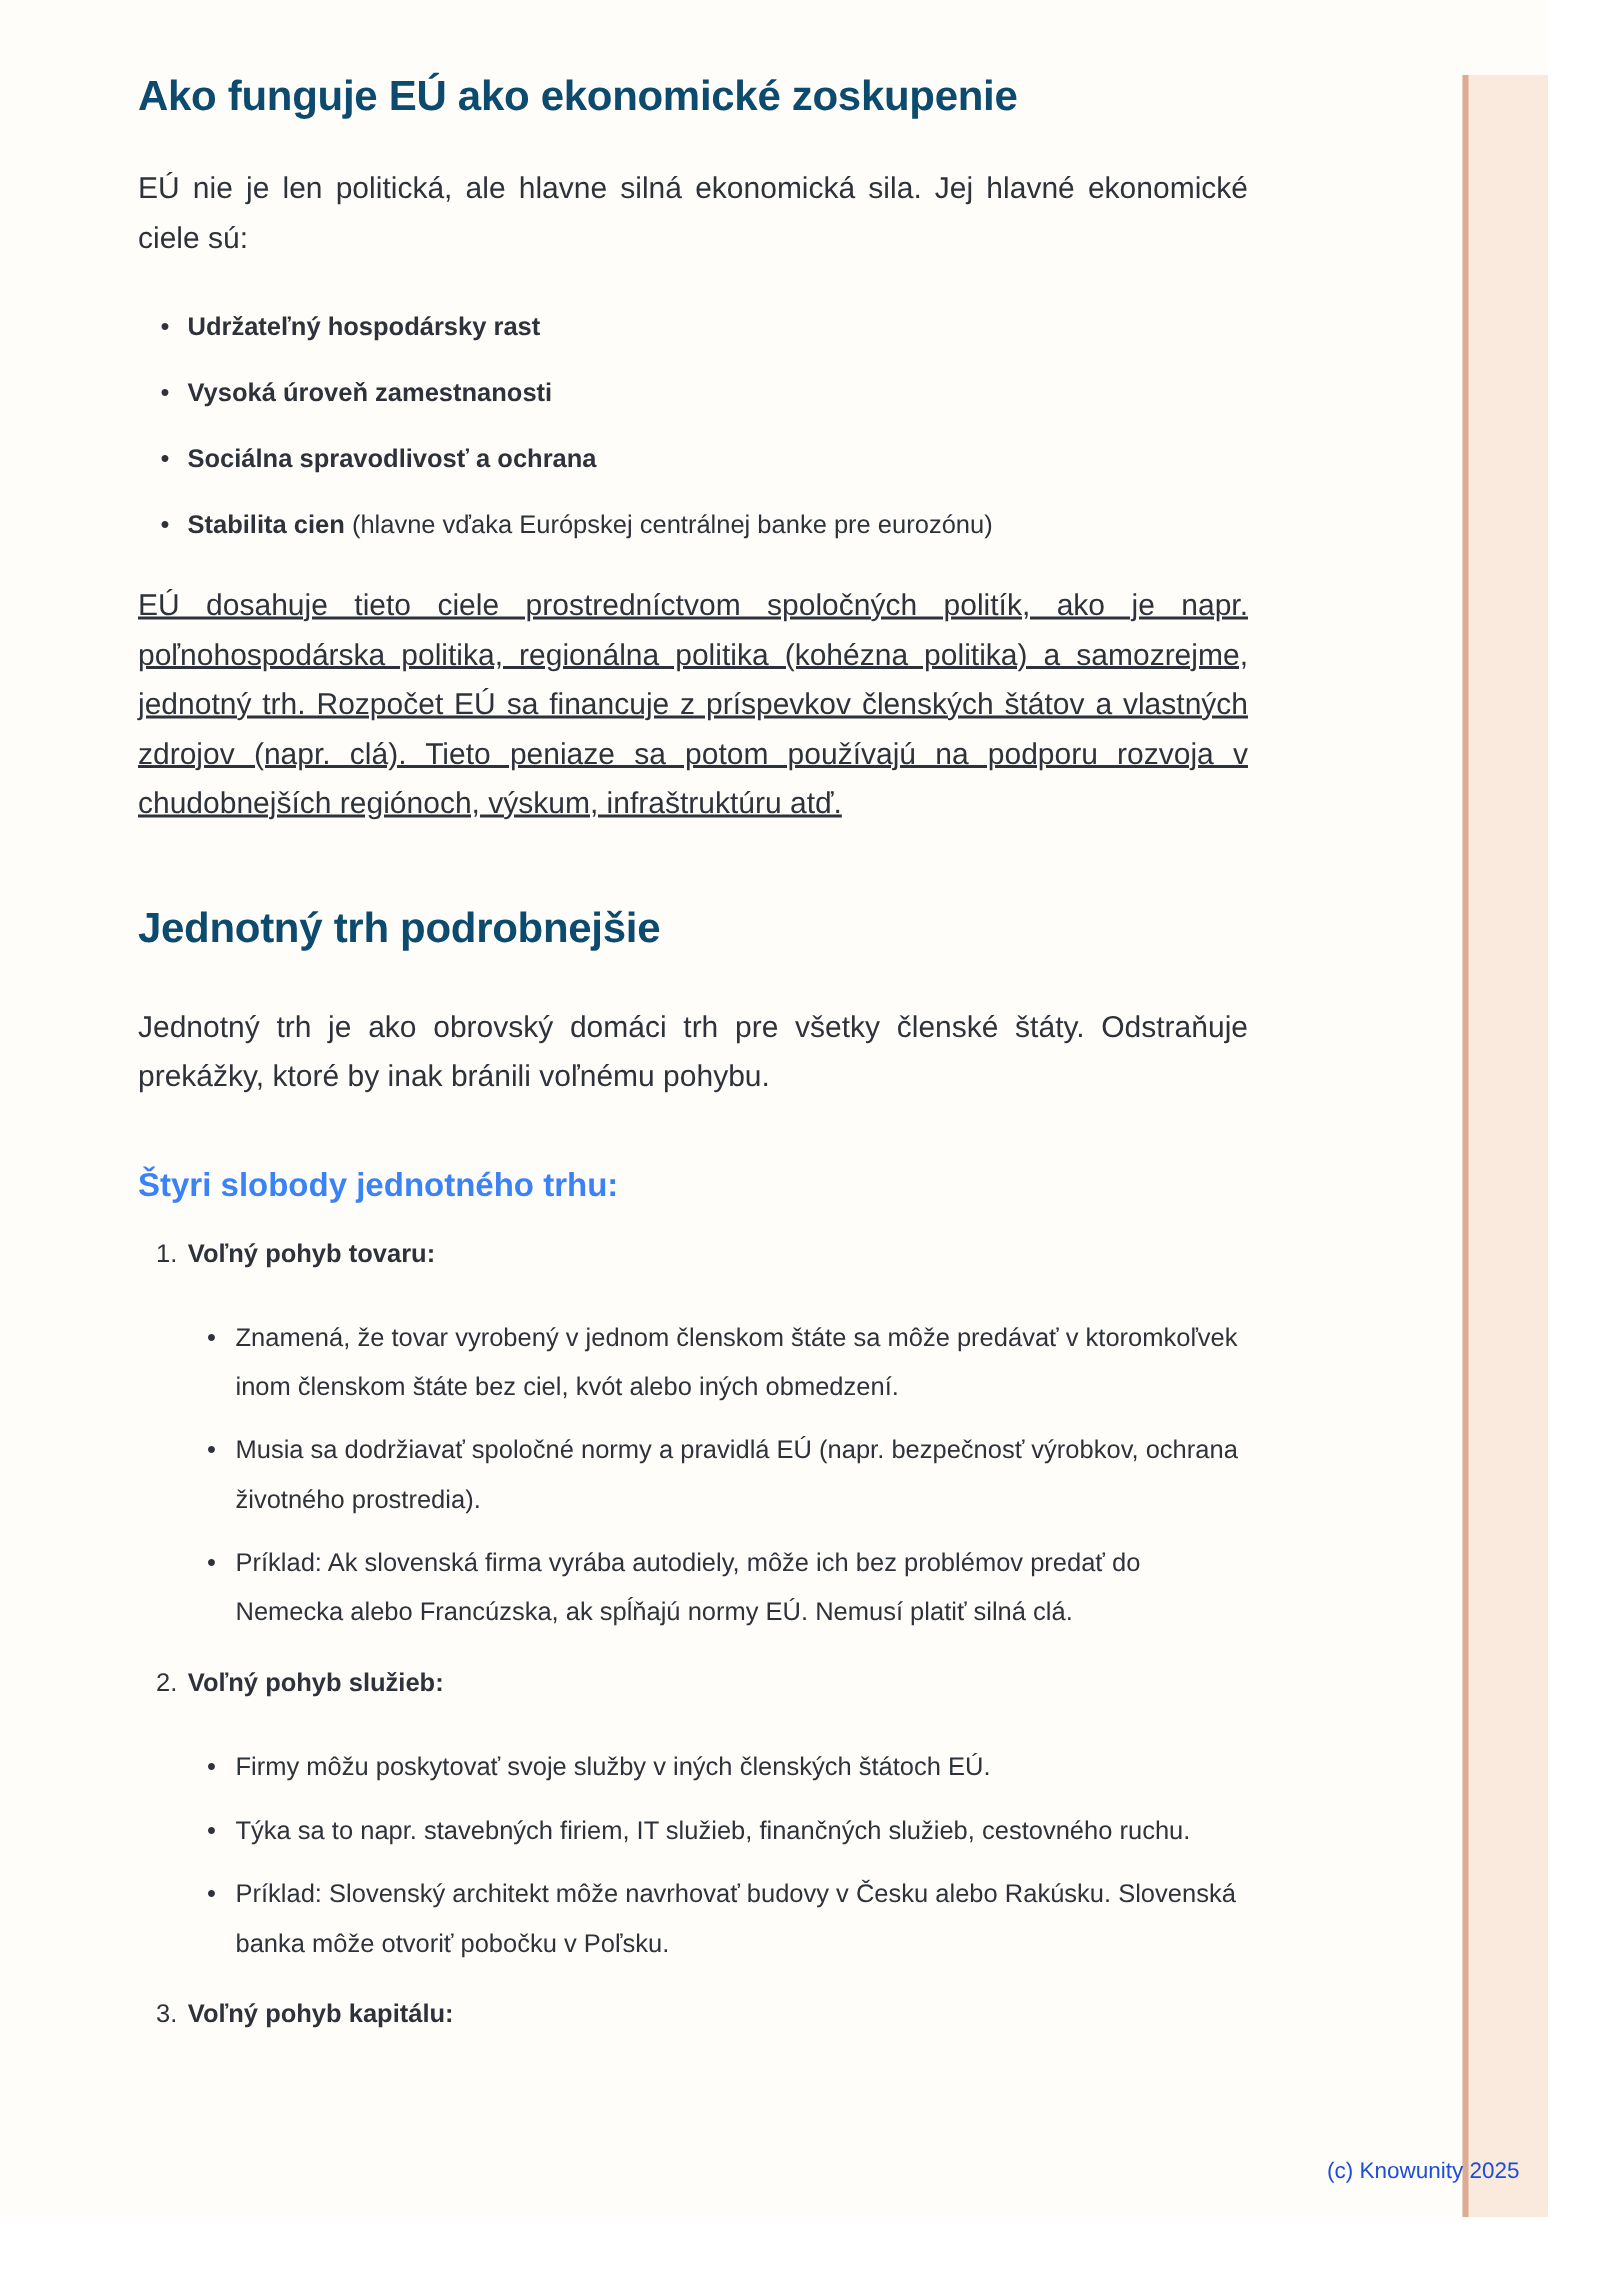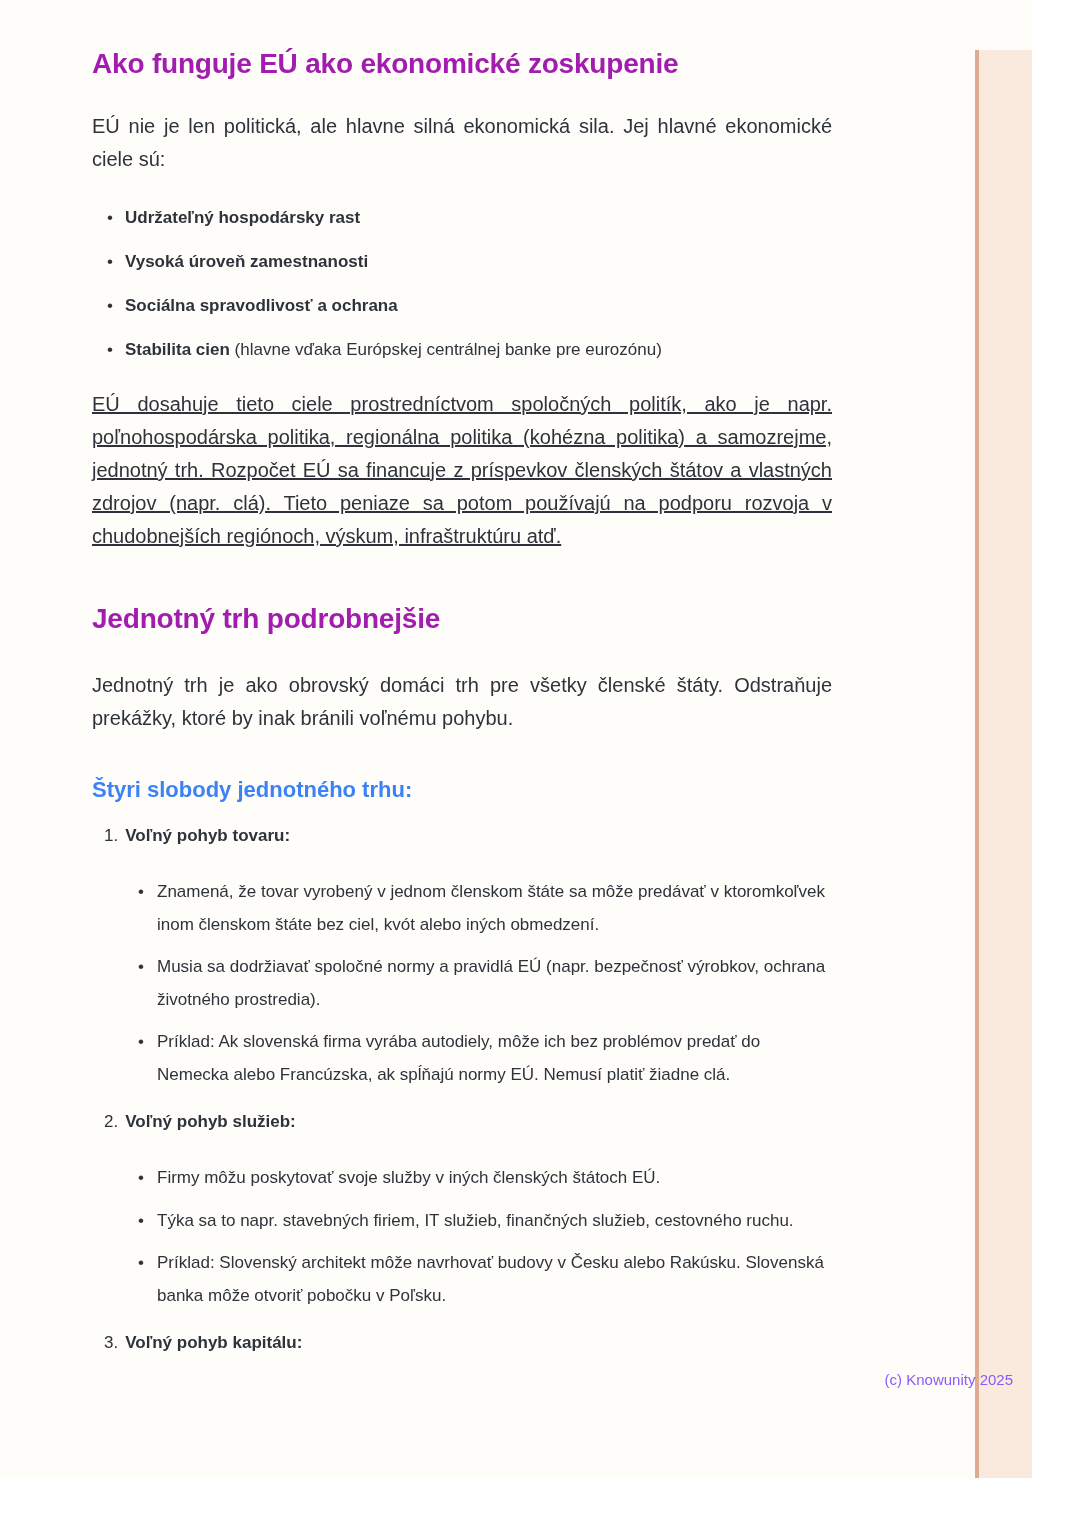--- a/index.html
+++ b/index.html
@@ -30,21 +30,21 @@
   }
   .content {
     position: absolute; left: 92px; top: 0;
     width: 740px;
     padding-top: 46px;
     z-index: 2;
   }
   h1, h2 {
     font-size: 28px; line-height: 36px;
     font-weight: bold;
-    color: #a21caf;
+    color: #0c4a6e;
     margin: 0 0 28px 0;
     letter-spacing: -0.2px;
   }
   h2 { margin-top: 48px; margin-bottom: 32px; }
   h3 {
     font-size: 22px; line-height: 30px;
     font-weight: bold;
     color: #3b82f6;
     margin: 40px 0 6px 0;
   }
@@ -89,23 +89,23 @@
     margin-bottom: 10px;
   }
   ul.sub li::before {
     content: "\2022";
     position: absolute; left: 0; top: 0;
     color: #2e333b;
   }
   ul.sub .lead { }
   .watermark {
     position: absolute;
-    top: 1370px; right: 67px;
+    top: 1438px; right: 67px;
     font-size: 15px; line-height: 19px;
-    color: #8b5cf6;
+    color: #1d4ed8;
     z-index: 3;
   }
 </style>
 </head>
 <body>
 
 <div class="band-right"></div>
 <div class="band-bottom"></div>
 <div class="stripe"></div>
 
@@ -129,21 +129,21 @@
   <p>Jednotný trh je ako obrovský domáci trh pre všetky členské štáty. Odstraňuje prekážky, ktoré by inak bránili voľnému pohybu.</p>
 
   <h3>Štyri slobody jednotného trhu:</h3>
 
   <div class="num-item">
     <span class="num">1.</span><b>Voľný pohyb tovaru:</b>
   </div>
   <ul class="sub">
     <li><span class="lead"></span><span>Znamená, že tovar vyrobený v jednom členskom štáte sa môže predávať v ktoromkoľvek inom členskom štáte bez ciel, kvót alebo iných obmedzení.</span></li>
     <li><span class="lead"></span><span>Musia sa dodržiavať spoločné normy a pravidlá EÚ (napr. bezpečnosť výrobkov, ochrana životného prostredia).</span></li>
-    <li><span class="lead">Príklad:</span><span> Ak slovenská firma vyrába autodiely, môže ich bez problémov predať do Nemecka alebo Francúzska, ak spĺňajú normy EÚ. Nemusí platiť žiadne clá.</span></li>
+    <li><span class="lead">Príklad:</span><span> Ak slovenská firma vyrába autodiely, môže ich bez problémov predať do Nemecka alebo Francúzska, ak spĺňajú normy EÚ. Nemusí platiť silná clá.</span></li>
   </ul>
 
   <div class="num-item">
     <span class="num">2.</span><b>Voľný pohyb služieb:</b>
   </div>
   <ul class="sub">
     <li><span class="lead"></span><span>Firmy môžu poskytovať svoje služby v iných členských štátoch EÚ.</span></li>
     <li><span class="lead"></span><span>Týka sa to napr. stavebných firiem, IT služieb, finančných služieb, cestovného ruchu.</span></li>
     <li><span class="lead">Príklad:</span><span> Slovenský architekt môže navrhovať budovy v Česku alebo Rakúsku. Slovenská banka môže otvoriť pobočku v Poľsku.</span></li>
   </ul>

